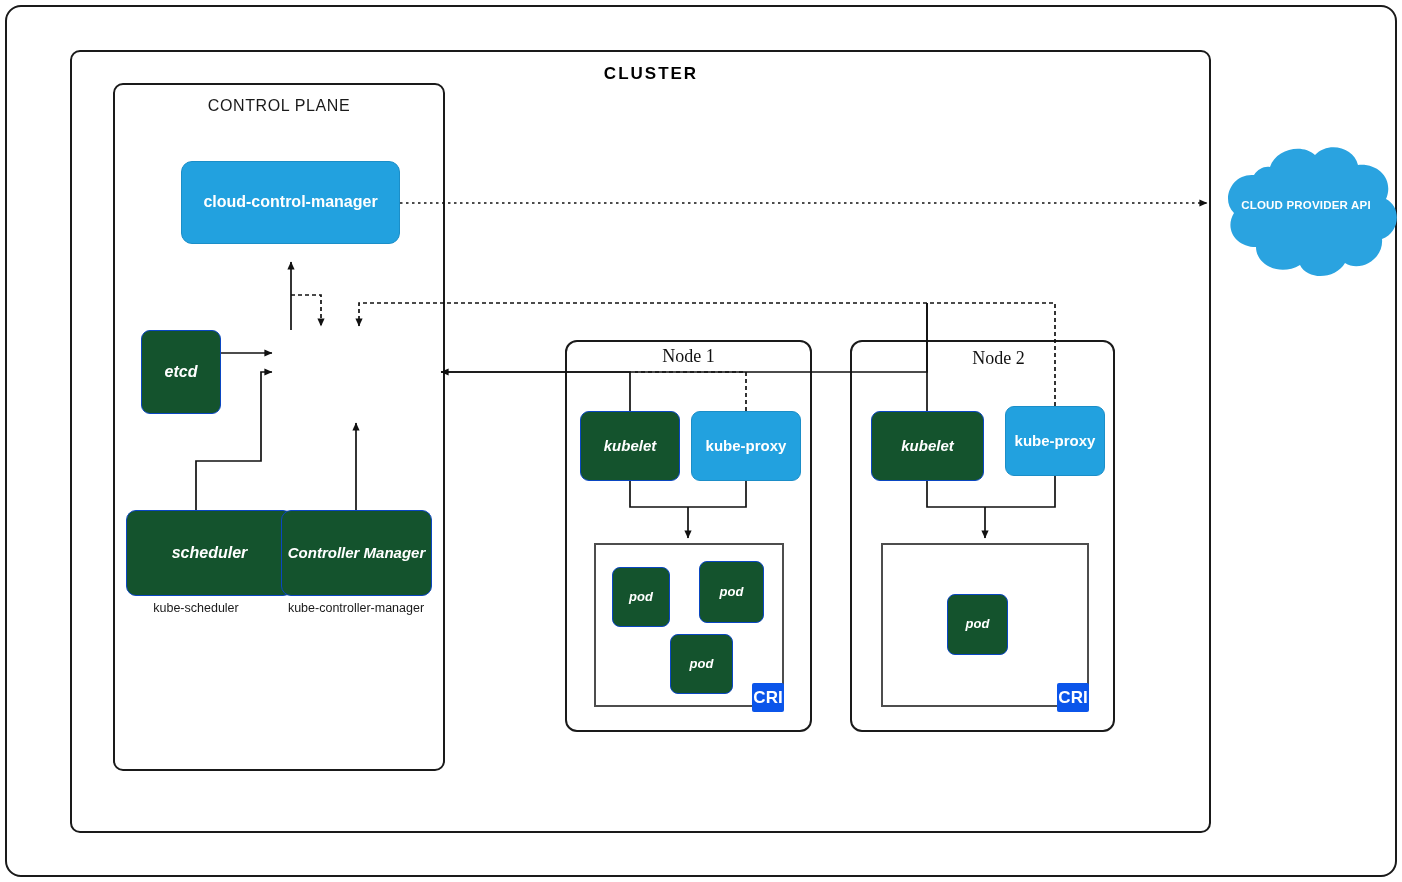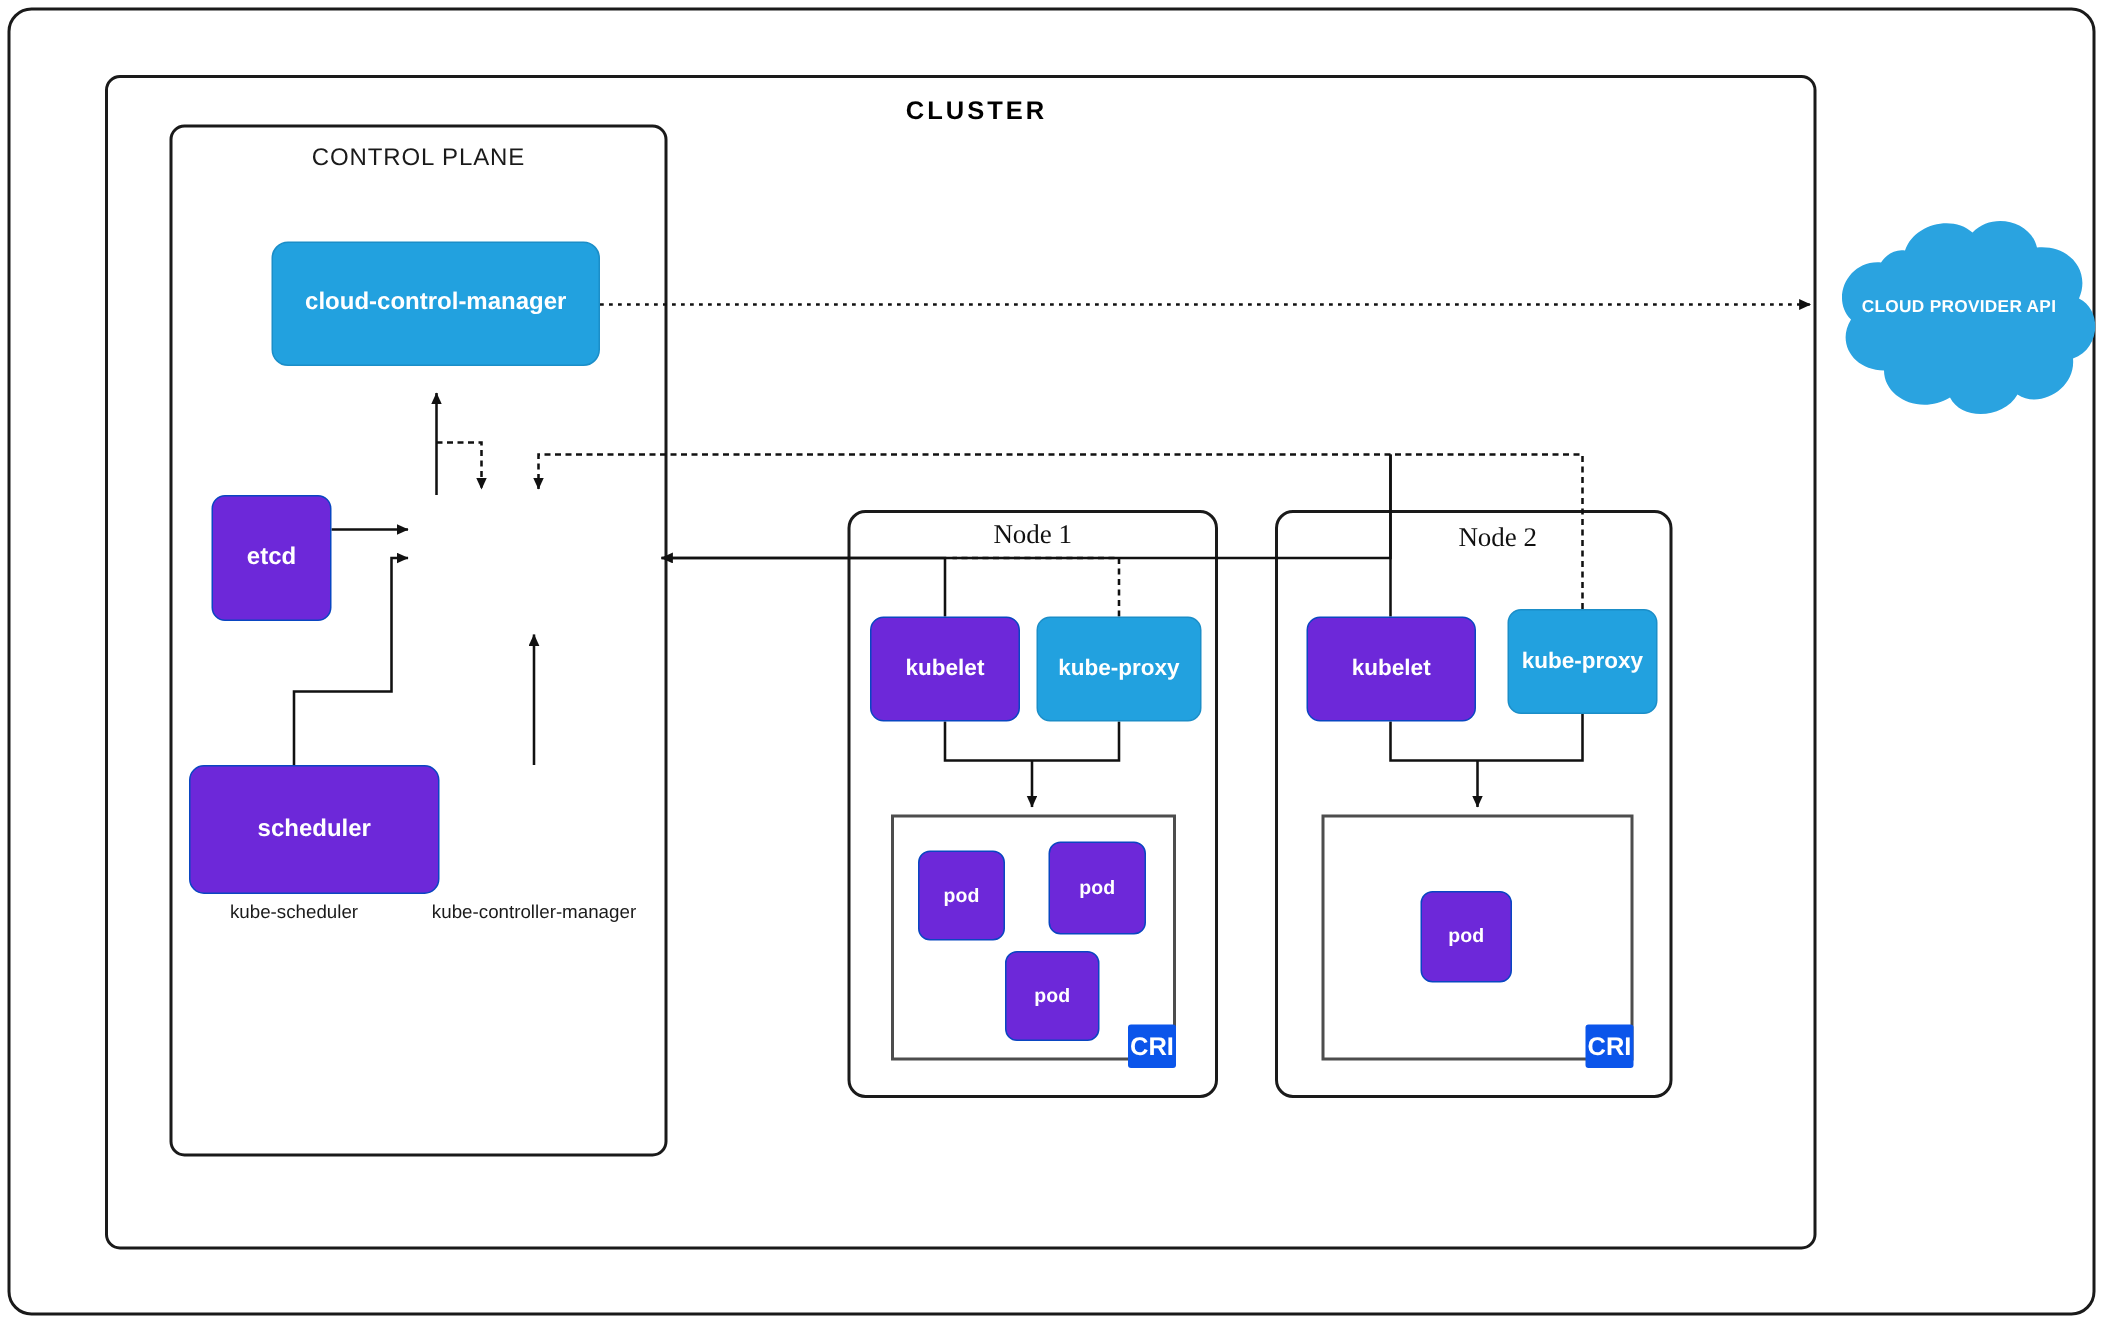--- a/index.html
+++ b/index.html
@@ -82,21 +82,21 @@
     box-sizing: border-box;
     display: flex;
     align-items: center;
     justify-content: center;
     color: #ffffff;
     font-weight: bold;
     text-align: center;
     border-radius: 9px;
     line-height: 1.15;
   }
-  .box.dark  { background: #6d28d9; border: 1px solid #0a46c2; }
+  .box.dark  { background: #14532d; border: 1px solid #0a46c2; font-style: italic; }
   .box.light { background: #22a1df; border: 1px solid #1b8ec8; }
 
   #cloud-control-manager { left: 181px; top: 161px; width: 219px; height: 83px; font-size: 16px; border-radius: 11px; }
   #etcd            { left: 141px; top: 330px; width: 80px;  height: 84px; font-size: 16px; }
   #kube-api-server { left: 281px; top: 330px; width: 151px; height: 84px; font-size: 16px; }
   #scheduler       { left: 126px; top: 510px; width: 167px; height: 86px; font-size: 16px; border-radius: 10px; }
   #controller-manager { left: 281px; top: 510px; width: 151px; height: 86px; font-size: 15px; border-radius: 10px; }
 
   #node1-kubelet     { left: 580px; top: 411px; width: 100px; height: 70px; font-size: 15px; }
   #node1-kube-proxy  { left: 691px; top: 411px; width: 110px; height: 70px; font-size: 15px; }
@@ -210,20 +210,21 @@
       <path d="M688,507 L688,538" marker-end="url(#arrow-solid)"></path>
 
       <path d="M927,481 L927,507 L1055,507 L1055,476"></path>
       <path d="M985,507 L985,538" marker-end="url(#arrow-solid)"></path>
     </g>
   </svg>
 
   <div class="box light" id="cloud-control-manager">cloud-control-manager</div>
   <div class="box dark" id="etcd">etcd</div>
   <div class="box dark" id="scheduler">scheduler</div>
+  <div class="box dark" id="controller-manager">Controller Manager</div>
 
   <div class="caption" id="kube-scheduler-caption">kube-scheduler</div>
   <div class="caption" id="kube-controller-manager-caption">kube-controller-manager</div>
 
   <div class="box dark" id="node1-kubelet">kubelet</div>
   <div class="box light" id="node1-kube-proxy">kube-proxy</div>
   <div class="pod-area" id="node1-pod-area"></div>
   <div class="box dark pod" id="node1-pod-1">pod</div>
   <div class="box dark pod" id="node1-pod-2">pod</div>
   <div class="box dark pod" id="node1-pod-3">pod</div>

